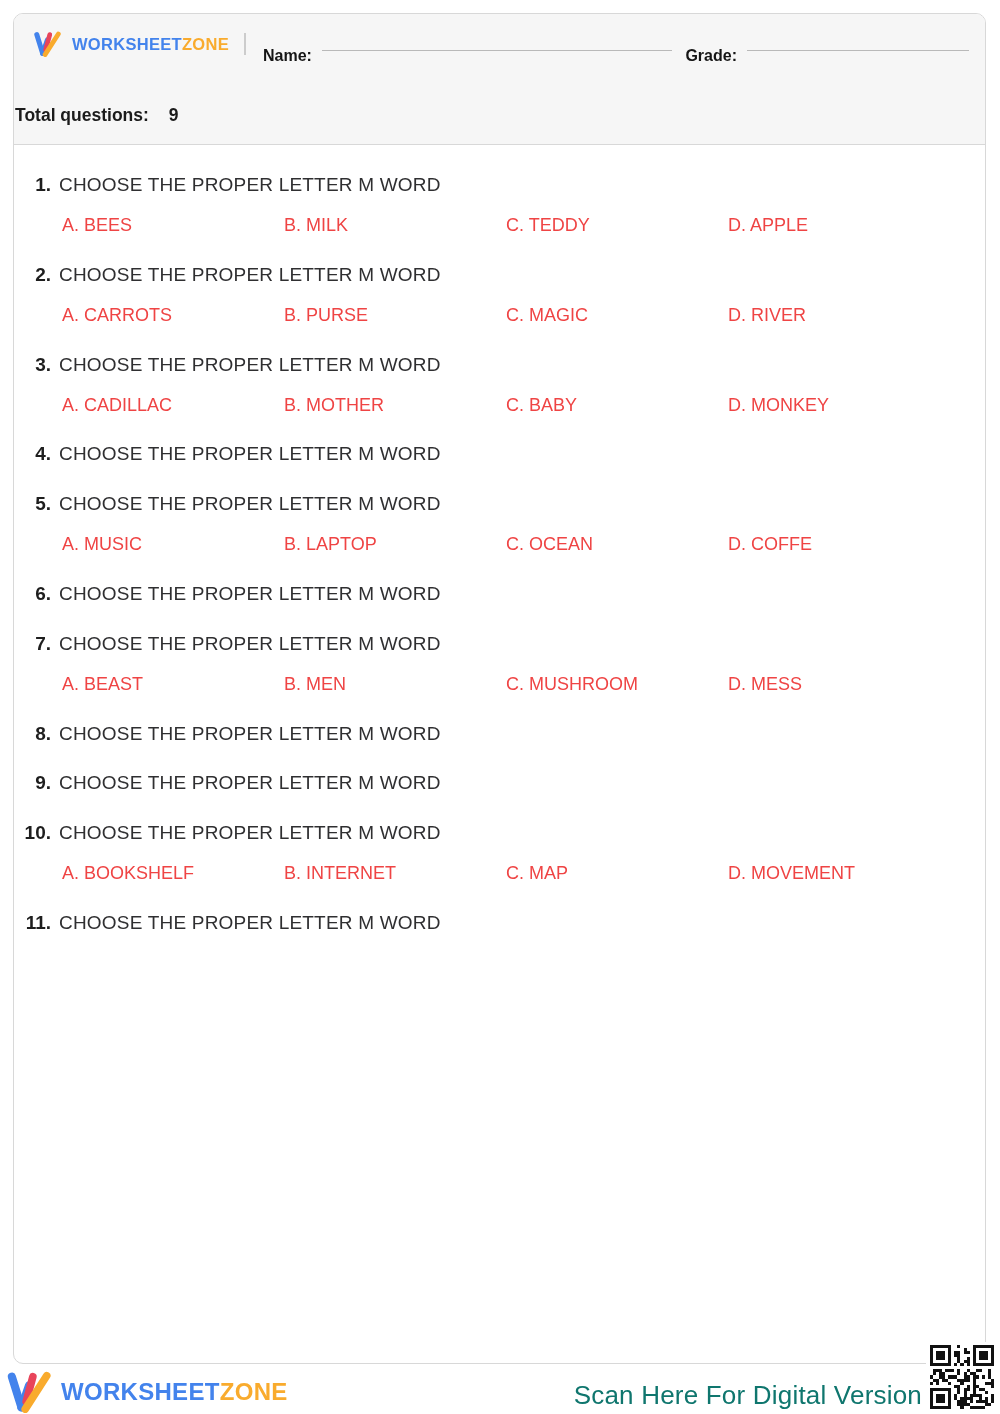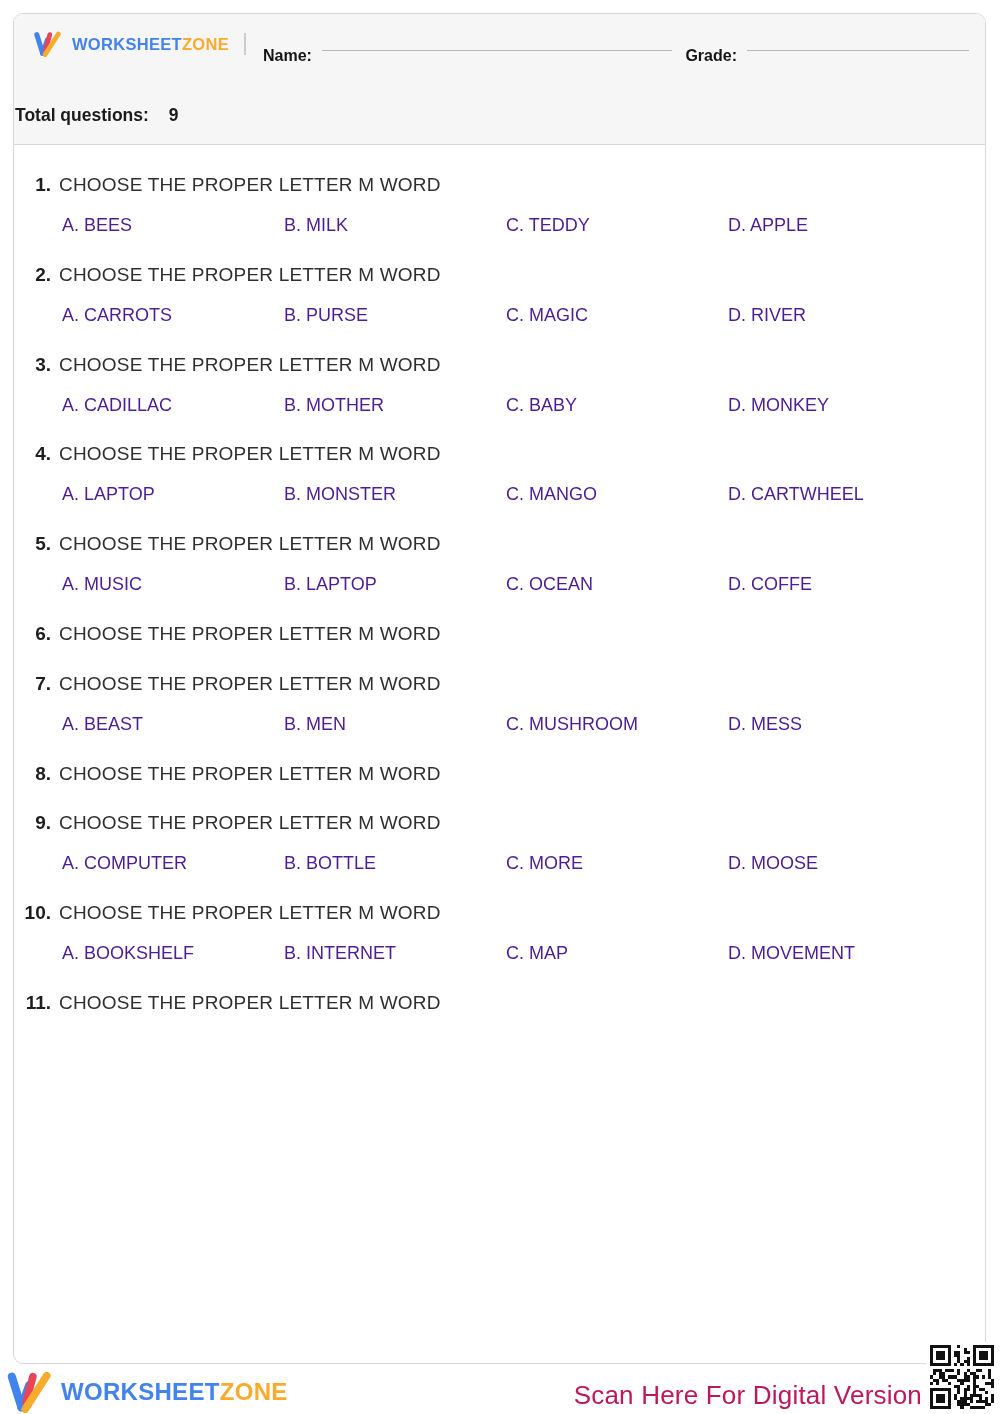--- a/index.html
+++ b/index.html
@@ -46,30 +46,30 @@
 
   .questions { position:absolute; top:130px; left:0; right:0; padding:30px 20px 0 10px; box-sizing:border-box; }
   .q { margin-bottom:27.8px; }
   .q-head { display:flex; line-height:22px; }
   .q-num {
     flex:none; width:27px; text-align:right; margin-right:8px;
     font-size:19px; font-weight:bold; color:#1e1e1e; white-space:nowrap;
   }
   .q-text { font-size:19px; color:#2f2f31; letter-spacing:0.2px; white-space:nowrap; }
   .q-opts { display:flex; margin-left:38px; margin-top:18px; line-height:22px; }
-  .opt { flex:none; width:222px; font-size:18px; color:#4c1d95; white-space:nowrap; }
+  .opt { flex:none; width:222px; font-size:18px; color:#ef4444; white-space:nowrap; }
 
   .footer-brand {
     position:absolute; left:6px; top:1369px; height:45px;
     display:flex; align-items:center;
   }
   .footer-brand .brand-text { font-size:24px; letter-spacing:0.3px; margin-left:7px; }
   .scan-text {
     position:absolute; top:1380px; right:78px;
-    font-size:26px; color:#be185d; letter-spacing:0.2px; white-space:nowrap;
+    font-size:26px; color:#0f766e; letter-spacing:0.2px; white-space:nowrap;
   }
   .qr {
     position:absolute; left:926px; top:1342px; width:72px; height:70px;
     background:#ffffff; padding:3px; box-sizing:border-box;
   }
   .qr svg { width:100%; height:100%; display:block; fill:#111111; shape-rendering:crispEdges; }
 </style>
 </head>
 <body style="--brand-blue: #4383EC; --brand-orange: #F9AB2D; --brand-red: #E8445A; --header-bg: #F6F6F6; --card-border: #D8D8D8; --line-gray: #B9B9B9;">
 
@@ -136,26 +136,20 @@
           <div class="opt">C. BABY</div>
           <div class="opt">D. MONKEY</div>
         </div>
   </div>
 
   <div class="q">
     <div class="q-head">
       <div class="q-num">4.</div>
       <div class="q-text">CHOOSE THE PROPER LETTER M WORD</div>
     </div>
-    <div class="q-opts">
-          <div class="opt">A. LAPTOP</div>
-          <div class="opt">B. MONSTER</div>
-          <div class="opt">C. MANGO</div>
-          <div class="opt">D. CARTWHEEL</div>
-        </div>
   </div>
 
   <div class="q">
     <div class="q-head">
       <div class="q-num">5.</div>
       <div class="q-text">CHOOSE THE PROPER LETTER M WORD</div>
     </div>
     <div class="q-opts">
           <div class="opt">A. MUSIC</div>
           <div class="opt">B. LAPTOP</div>
@@ -189,26 +183,20 @@
       <div class="q-num">8.</div>
       <div class="q-text">CHOOSE THE PROPER LETTER M WORD</div>
     </div>
   </div>
 
   <div class="q">
     <div class="q-head">
       <div class="q-num">9.</div>
       <div class="q-text">CHOOSE THE PROPER LETTER M WORD</div>
     </div>
-    <div class="q-opts">
-          <div class="opt">A. COMPUTER</div>
-          <div class="opt">B. BOTTLE</div>
-          <div class="opt">C. MORE</div>
-          <div class="opt">D. MOOSE</div>
-        </div>
   </div>
 
   <div class="q">
     <div class="q-head">
       <div class="q-num">10.</div>
       <div class="q-text">CHOOSE THE PROPER LETTER M WORD</div>
     </div>
     <div class="q-opts">
           <div class="opt">A. BOOKSHELF</div>
           <div class="opt">B. INTERNET</div>

